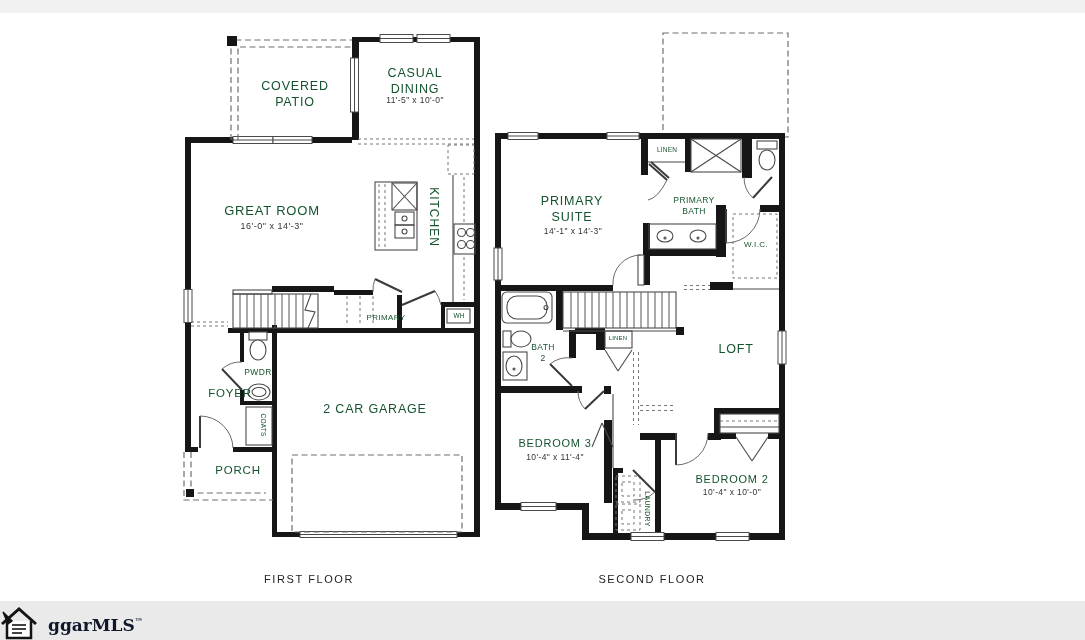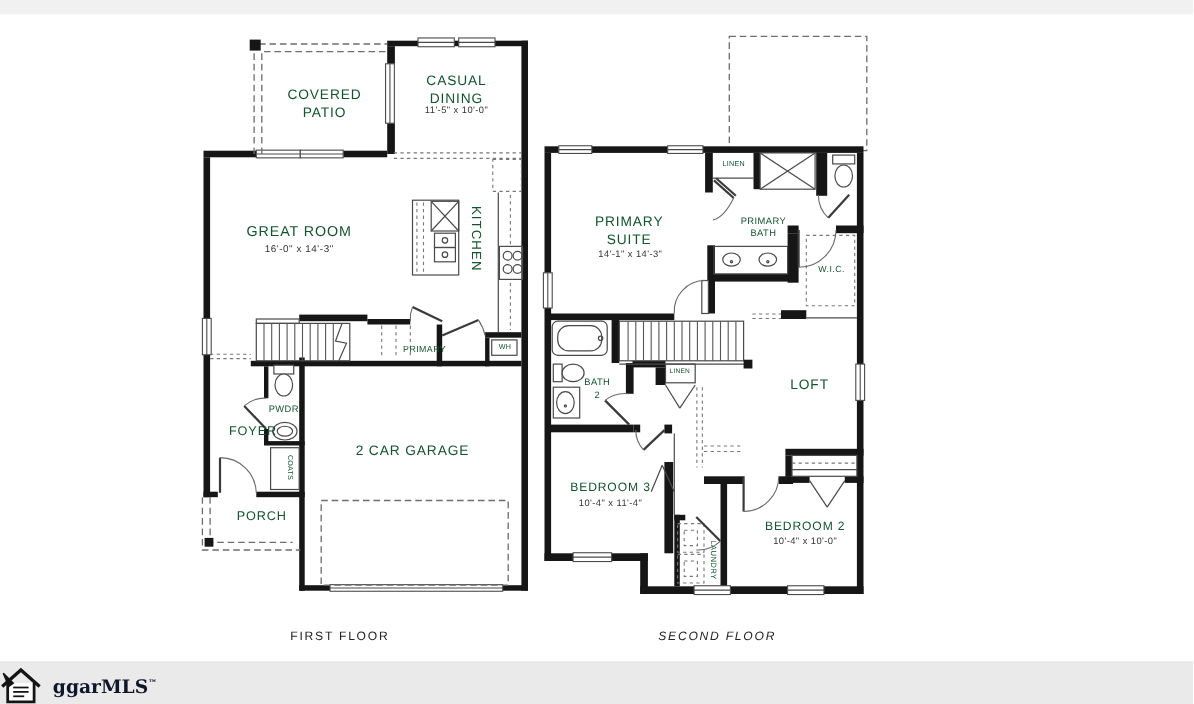--- a/index.html
+++ b/index.html
@@ -404,16 +404,16 @@
   <div class="lbl f8" style="left:756px;top:245px;text-align:right;">W.I.C.</div>
   <div class="lbl f85" style="left:543px;top:353px;">BATH
 2</div>
   <div class="lbl f6" style="left:618px;top:339px;">LINEN</div>
   <div class="lbl f125" style="left:736px;top:350px;">LOFT</div>
   <div class="lbl f11" style="left:555px;top:444px;">BEDROOM 3</div>
   <div class="lbl f85 dims" style="left:555px;top:457px;">10'-4" x 11'-4"</div>
   <div class="lbl f7 vert" style="left:647px;top:509px;">LAUNDRY</div>
   <div class="lbl f11" style="left:732px;top:480px;">BEDROOM 2</div>
   <div class="lbl f85 dims" style="left:732px;top:492px;">10'-4" x 10'-0"</div>
-  <div class="lbl f11 caption" style="left:652px;top:580px;font-style:italic;">SECOND FLOOR</div>
+  <div class="lbl f11 caption" style="left:652px;top:580px;">SECOND FLOOR</div>
 
   <div class="wm"><span>ggarMLS</span><sup>™</sup></div>
 </div>
 
 </body></html>

